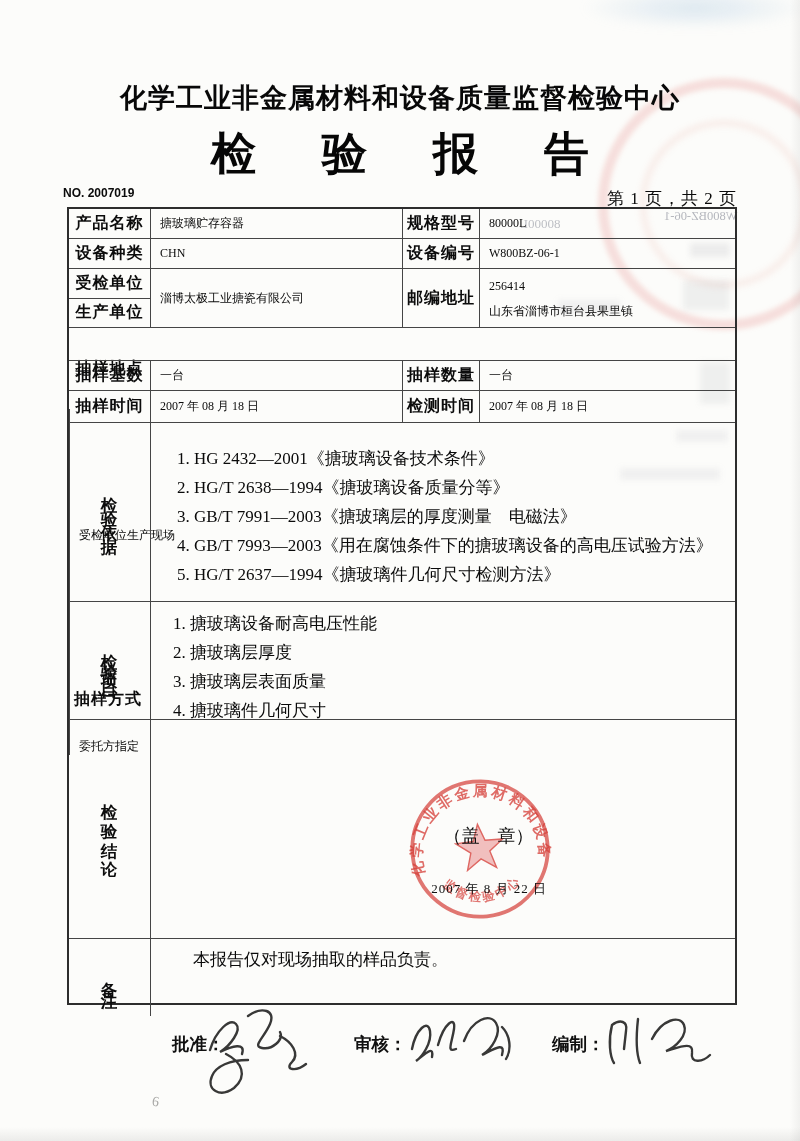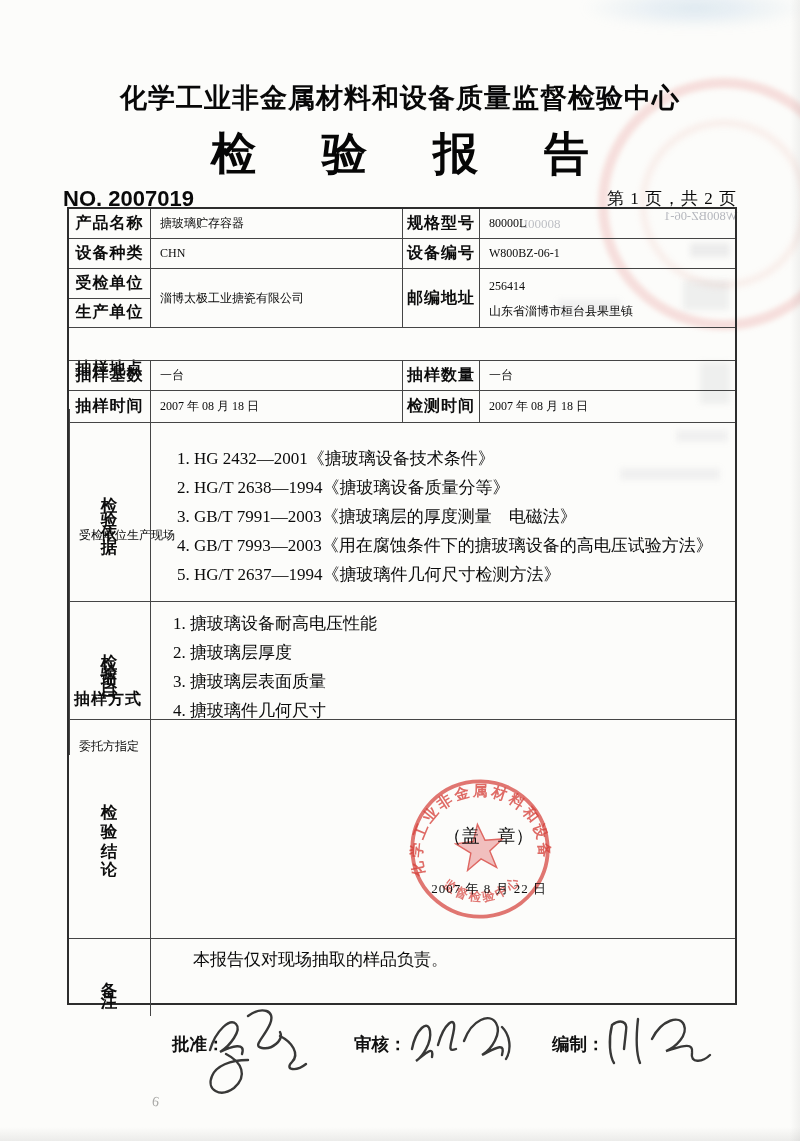--- a/index.html
+++ b/index.html
@@ -17,21 +17,21 @@
   }
   .report-title{
     position:absolute;top:124px;left:0;width:100%;display:flex;justify-content:center;
   }
   .report-title span{
     font-family:"Liberation Sans","DejaVu Sans",sans-serif;font-weight:bold;
     font-size:45px;letter-spacing:66px;margin-right:-66px;color:#060606;
   }
   .report-no{
     position:absolute;top:186px;left:63px;
-    font-family:"Liberation Sans","DejaVu Sans",sans-serif;font-weight:bold;font-size:22px;
+    font-family:"Liberation Sans","DejaVu Sans",sans-serif;font-weight:bold;font-size:12px;
   }
   .page-indicator{
     position:absolute;top:187px;right:63px;font-size:17px;letter-spacing:1px;
   }
   
   .tbl{
     position:absolute;left:67px;top:207px;width:670px;height:798px;
     border:2px solid #2d2d2d;box-sizing:border-box;display:flex;flex-direction:column;
   }
   .t-row{display:flex;flex:0 0 auto;}

